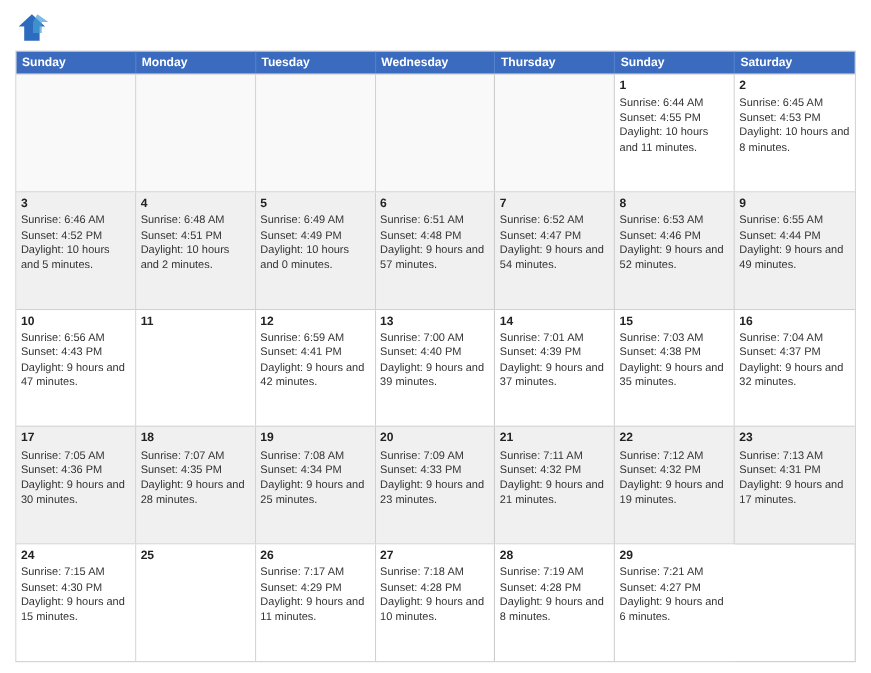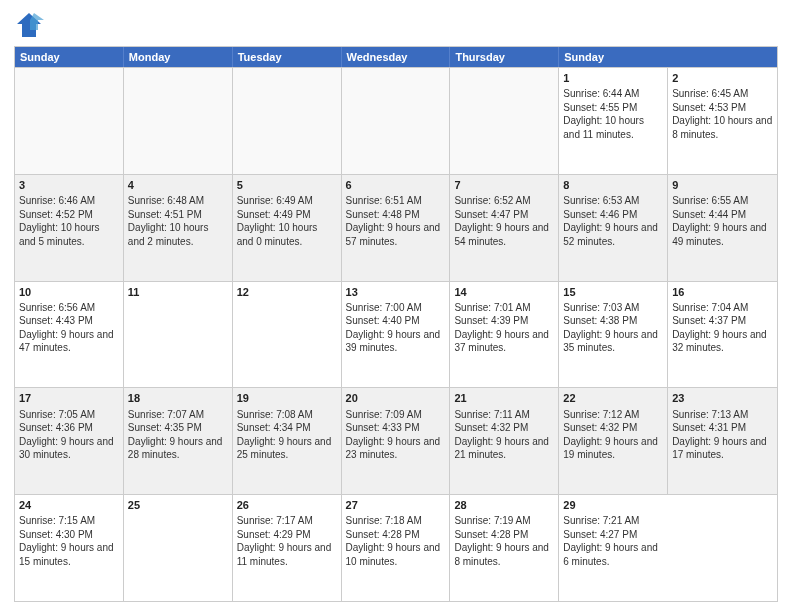--- a/index.html
+++ b/index.html
@@ -137,20 +137,21 @@
   </div>
 
   <div class="calendar">
     <div class="cal-header">
     <div class="cal-header-cell">Sunday</div>
         <div class="cal-header-cell">Monday</div>
         <div class="cal-header-cell">Tuesday</div>
         <div class="cal-header-cell">Wednesday</div>
         <div class="cal-header-cell">Thursday</div>
         <div class="cal-header-cell">Sunday</div>
+        <div class="cal-header-cell">Saturday</div>
       </div>
     <div class="cal-body">
     <div class="cal-row">
           <div class="cal-cell empty"></div>
           <div class="cal-cell empty"></div>
           <div class="cal-cell empty"></div>
           <div class="cal-cell empty"></div>
           <div class="cal-cell empty"></div>
           <div class="cal-cell">
             <span class="day-num">1</span>
@@ -214,20 +215,23 @@
             <span class="day-num">10</span>
             <div class="day-info">Sunrise: 6:56 AM
 Sunset: 4:43 PM
 Daylight: 9 hours and 47 minutes.</div>
           </div>
           <div class="cal-cell">
             <span class="day-num">11</span>
           </div>
           <div class="cal-cell">
             <span class="day-num">12</span>
+            <div class="day-info">Sunrise: 6:59 AM
+Sunset: 4:41 PM
+Daylight: 9 hours and 42 minutes.</div>
           </div>
           <div class="cal-cell">
             <span class="day-num">13</span>
             <div class="day-info">Sunrise: 7:00 AM
 Sunset: 4:40 PM
 Daylight: 9 hours and 39 minutes.</div>
           </div>
           <div class="cal-cell">
             <span class="day-num">14</span>
             <div class="day-info">Sunrise: 7:01 AM

